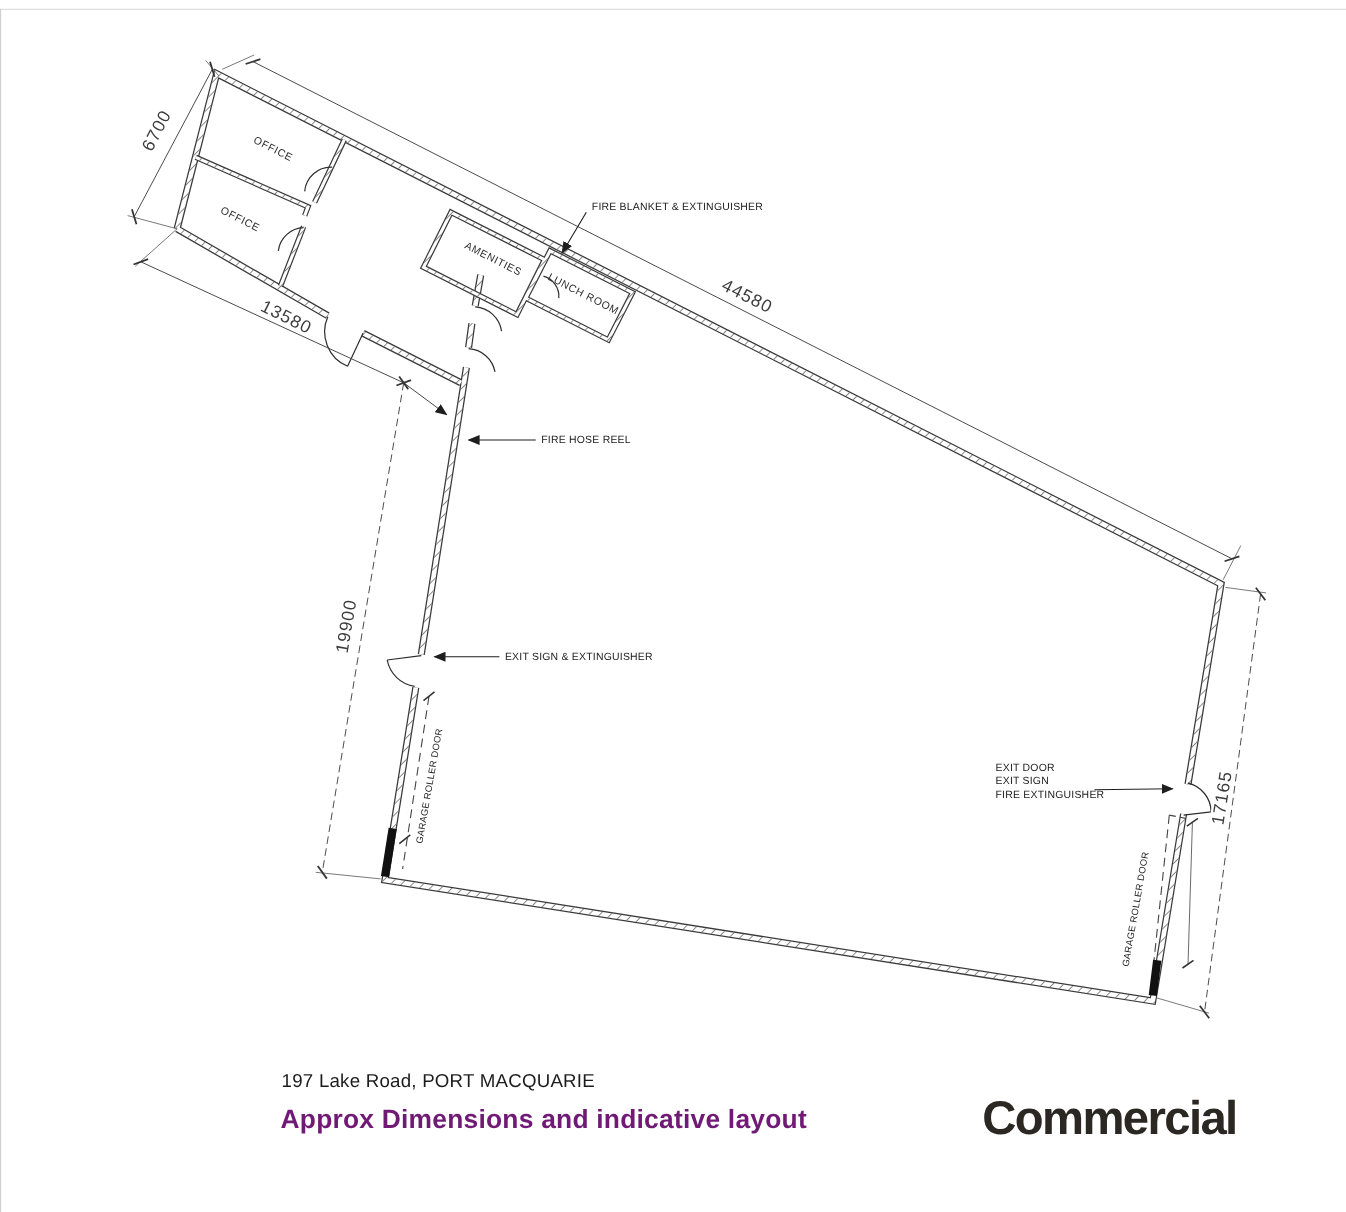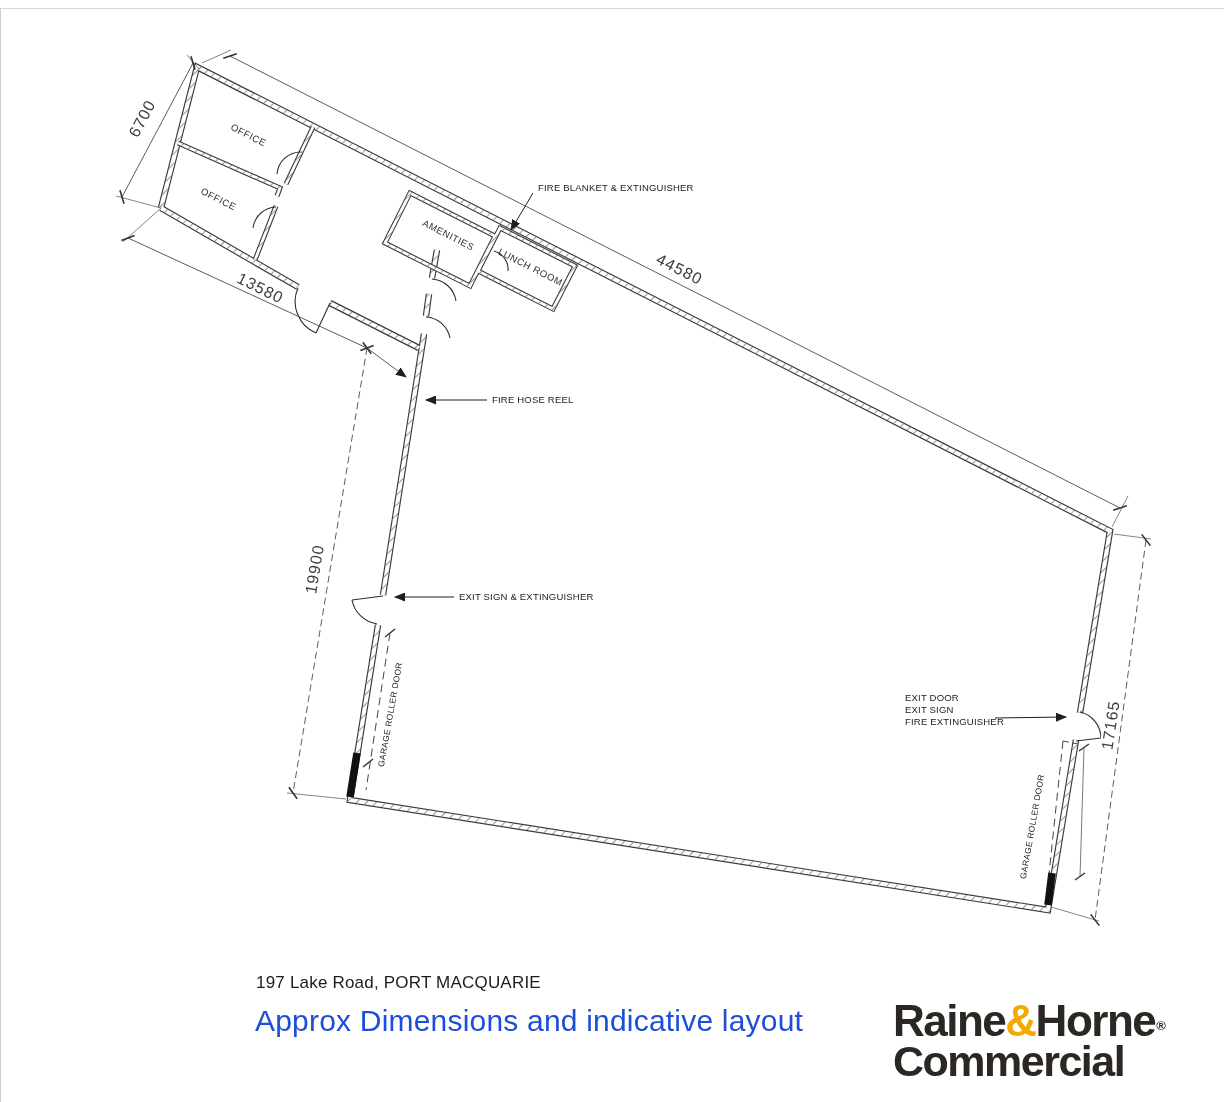--- a/index.html
+++ b/index.html
@@ -12,21 +12,21 @@
   svg{position:absolute;left:0;top:0;}
   svg text{font-family:"Liberation Sans", sans-serif;}
   .dim{font-size:16px;fill:#3d3d3d;letter-spacing:1px;paint-order:stroke;stroke:#ffffff;stroke-width:4px;}
   .room{font-size:9.5px;fill:#2e2e2e;letter-spacing:0.6px;}
   .anno{font-size:9.5px;fill:#1b1b1b;letter-spacing:0.2px;}
   .gar{font-size:8.5px;fill:#222;letter-spacing:0.3px;}
   .footer-address{
     position:absolute;left:256px;top:973px;font-size:17px;color:#1c1c1c;letter-spacing:0.2px;text-align:right;
   }
   .footer-title{
-    position:absolute;left:255px;top:1004px;font-size:30px;color:#1d4ed8;letter-spacing:0.2px;
+    position:absolute;left:255px;top:1004px;font-size:24px;color:#701a75;letter-spacing:0.2px;font-weight:bold;
   }
   .logo{
     position:absolute;left:893px;top:999px;color:#2B2722;font-weight:bold;line-height:1;white-space:nowrap;
   }
   .logo-line1{font-size:44px;letter-spacing:-1.5px;}
   .logo-line2{font-size:43px;letter-spacing:-1.5px;margin-top:-3px;}
   .logo .amp{color:#F2A900;}
   .logo .reg{font-size:13px;letter-spacing:0;vertical-align:6px;margin-left:1px;}
 </style>
 </head>
@@ -138,15 +138,14 @@
   <text class="anno" x="905" y="701">EXIT DOOR</text>
   <text class="anno" x="905" y="713">EXIT SIGN</text>
   <text class="anno" x="905" y="725">FIRE EXTINGUISHER</text>
   <text class="gar" text-anchor="middle" transform="translate(393,715) rotate(-80)">GARAGE ROLLER DOOR</text>
   <text class="gar" text-anchor="middle" transform="translate(1035,827) rotate(-80)">GARAGE ROLLER DOOR</text>
 </svg>
 
 <div class="footer-address">197 Lake Road, PORT MACQUARIE</div>
 <div class="footer-title">Approx Dimensions and indicative layout</div>
 <div class="logo">
-  <div class="logo-line1"><span>Raine</span><span class="amp">&amp;</span><span>Horne</span><span class="reg">®</span></div>
   <div class="logo-line2">Commercial</div>
 </div>
 
 </body></html>

